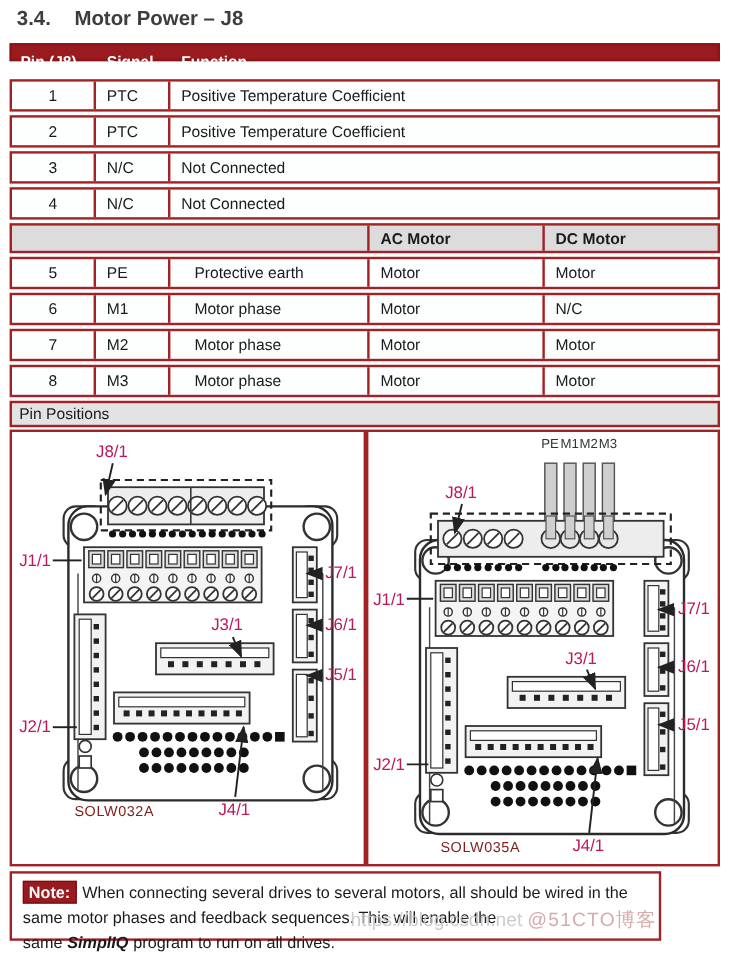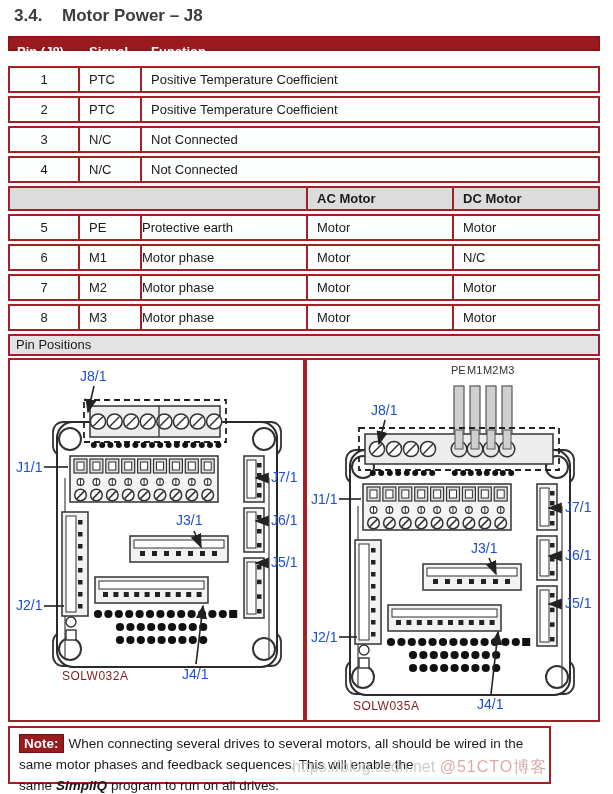--- a/index.html
+++ b/index.html
@@ -11,30 +11,30 @@
   .title .tnum{display:inline-block;width:48px;}
   
   .row{position:absolute;left:8px;width:592px;box-sizing:border-box;
        border:2px solid #a32025;background:#fdfefe;}
   .hdr{background:#9a1b1f;border-color:#8c1418;}
   .hdr span{position:absolute;top:0;line-height:23px;color:#ffffff;font-weight:bold;font-size:13px;}
   .cell{position:absolute;top:0;bottom:0;font-size:13px;display:flex;align-items:center;}
   .c-pin{left:0;width:68px;justify-content:center;}
   .c-sig{left:68px;width:62px;border-left:2px solid #a32025;padding-left:9px;box-sizing:border-box;}
   .c-fun{left:130px;right:0;border-left:2px solid #a32025;padding-left:9px;box-sizing:border-box;}
-  .c-funb{left:130px;width:166px;border-left:2px solid #a32025;padding-left:0;box-sizing:border-box;}
+  .c-funb{left:130px;width:166px;border-left:2px solid #a32025;padding-left:20px;box-sizing:border-box;}
   .c-ac{left:296px;width:146px;border-left:2px solid #a32025;padding-left:9px;box-sizing:border-box;}
   .c-dc{left:442px;right:0;border-left:2px solid #a32025;padding-left:9px;box-sizing:border-box;}
   .subrow{background:#dcdcdc;}
   .subrow .cell{font-weight:bold;}
   .pinpos{background:#e3e3e3;font-weight:normal;font-size:13px;line-height:18px;padding-left:6px;}
   .dcell{position:absolute;top:358px;height:364px;box-sizing:border-box;
          border:2px solid #a32025;background:#ffffff;}
   .dcell svg{position:absolute;left:0;top:0;}
-  .dlabel{position:absolute;font-size:14px;color:#1d4ed8;white-space:nowrap;}
+  .dlabel{position:absolute;font-size:14px;color:#be185d;white-space:nowrap;}
   .dcaption{position:absolute;font-size:12px;color:#7f1d1d;letter-spacing:0.5px;white-space:nowrap;}
   .wlabel{position:absolute;font-size:11px;color:#333333;white-space:nowrap;}
   .note{position:absolute;left:8px;top:726px;width:543px;height:58px;box-sizing:border-box;
         border:2px solid #a32025;background:#ffffff;padding:5px 9px;font-size:13.5px;line-height:21px;}
   .note-chip{display:inline-block;background:#9a1b1f;color:#ffffff;font-weight:bold;
              padding:0 4px;border:1px solid #6f1013;margin-right:5px;line-height:17px;}
   .note-em{font-weight:bold;font-style:italic;margin:0 4px;}
   .watermark{position:absolute;left:292px;top:757px;width:315px;font-size:16px;
              color:rgba(195,195,195,0.85);white-space:nowrap;pointer-events:none;}
   .watermark .wm2{color:rgba(205,150,150,0.8);letter-spacing:1px;}
@@ -531,21 +531,21 @@
   <div class="wlabel" style="left:176px;top:4px;">M2</div>
   <div class="wlabel" style="left:192px;top:4px;">M3</div>
   <div class="dlabel" style="left:64px;top:42px;">J8/1</div>
   <div class="dlabel" style="left:4px;top:131px;">J1/1</div>
   <div class="dlabel" style="left:258px;top:139px;">J7/1</div>
   <div class="dlabel" style="left:258px;top:187px;">J6/1</div>
   <div class="dlabel" style="left:164px;top:180px;">J3/1</div>
   <div class="dlabel" style="left:258px;top:235px;">J5/1</div>
   <div class="dlabel" style="left:4px;top:269px;">J2/1</div>
   <div class="dlabel" style="left:170px;top:336px;">J4/1</div>
-  <div class="dcaption" style="left:46px;top:339px;">SOLW035A</div>
+  <div class="dcaption" style="left:60px;top:339px;">SOLW035A</div>
 </div>
 
 <div class="note">
   <span class="note-chip">Note:</span><span>When connecting several drives to several motors, all should be wired in the same motor phases and feedback sequences. This will enable the same</span><span class="note-em">SimplIQ</span><span>program to run on all drives.</span>
 </div>
 
 <div class="watermark">
   <span>https://blog.csdn.net</span>
   <span class="wm2">@51CTO博客</span>
 </div>

